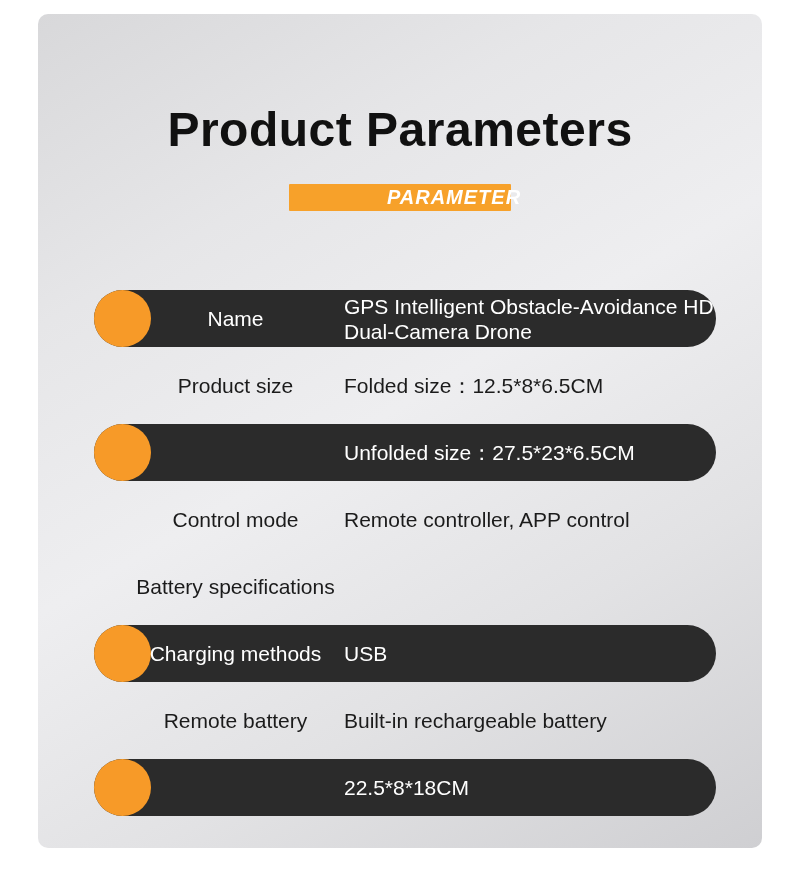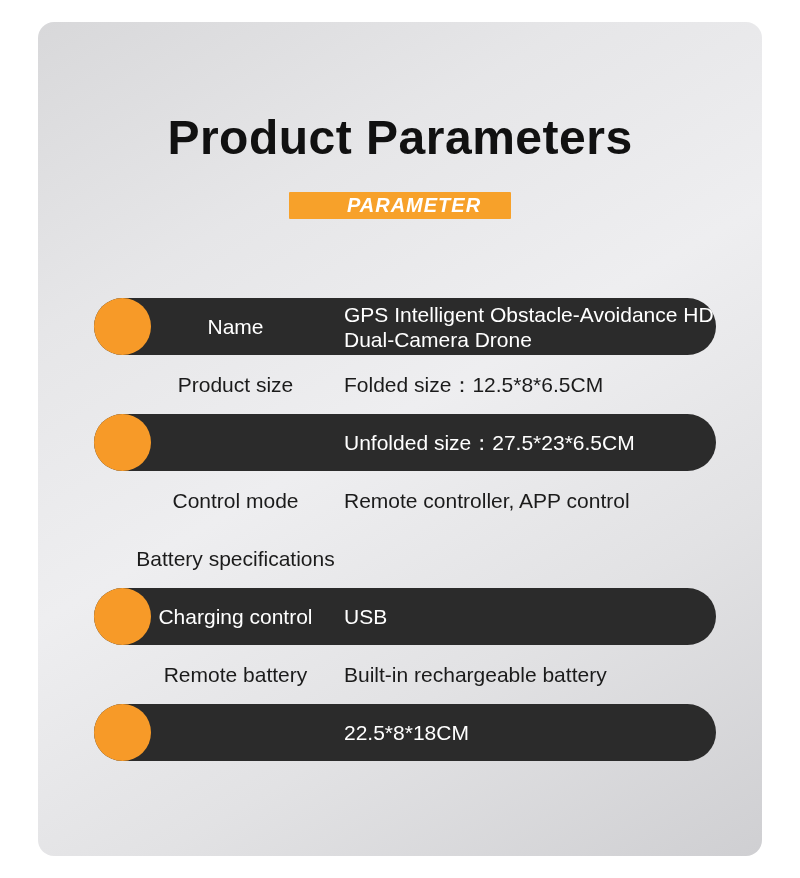--- a/index.html
+++ b/index.html
@@ -15,25 +15,25 @@
   }
   .page {
     position: relative;
     width: 800px;
     height: 878px;
     background: #ffffff;
   }
   .panel {
     position: absolute;
     left: 38px;
-    top: 22px;
+    top: 14px;
     width: 724px;
     height: 834px;
     background: linear-gradient(150deg, #d8d8da 0%, #e6e6e8 25%, #eeeef0 48%, #e2e2e4 72%, #cfcfd2 100%);
-    border-radius: 16px;
+    border-radius: 10px;
   }
   .title {
     position: absolute;
     left: 0;
     top: 88px;
     width: 724px;
     text-align: center;
     font-size: 48px;
     font-weight: bold;
     color: #111111;
@@ -58,31 +58,32 @@
     position: absolute;
     left: 0;
     top: 2px;
     width: 250px;
     text-align: center;
     font-size: 20px;
     font-style: italic;
     font-weight: bold;
     color: #ffffff;
     letter-spacing: 1px;
+    padding-left: 40px;
   }
   .rows {
     position: absolute;
     left: 0;
     top: 276px;
     width: 724px;
   }
   .row {
     position: relative;
     height: 57px;
-    margin-bottom: 1px;
+    margin-bottom: 10px;
   }
   .row .bar {
     position: absolute;
     left: 56px;
     top: 0;
     width: 622px;
     height: 57px;
     background: #2b2b2b;
     border-radius: 29px;
   }
@@ -170,21 +171,21 @@
 
 
       <div class="row light">
 
         <div class="label">Battery specifications</div>
       </div>
 
       <div class="row">
         <div class="bar"></div>
         <div class="dot"></div>
-        <div class="label">Charging control</div>
+        <div class="label">Charging methods</div>
         <div class="value">USB</div>
       </div>
 
       <div class="row light">
 
         <div class="label">Remote battery</div>
         <div class="value">Built-in rechargeable battery</div>
       </div>
 
       <div class="row">

